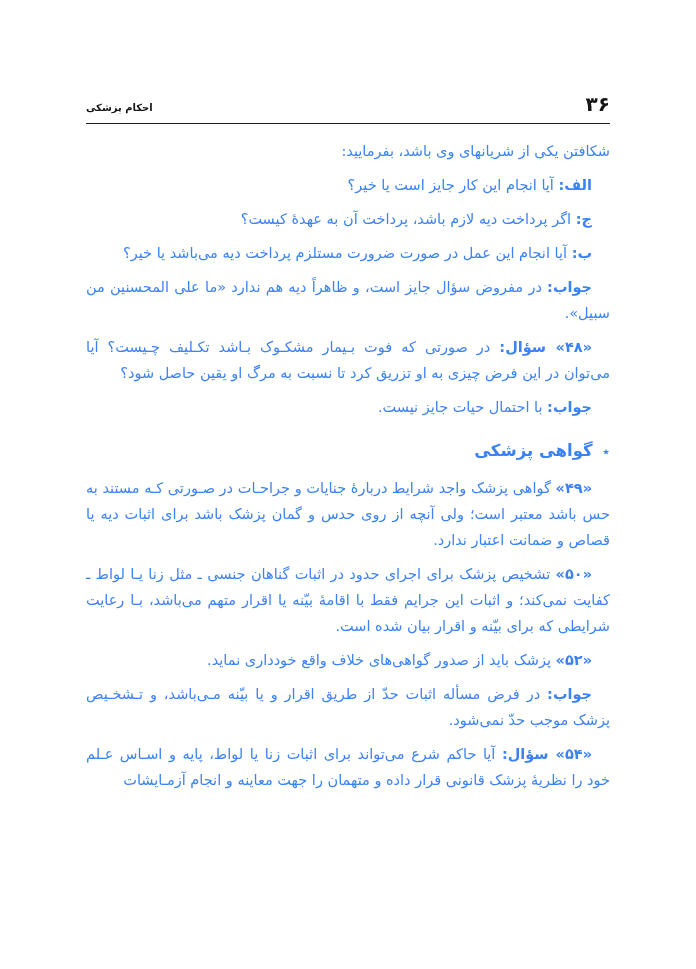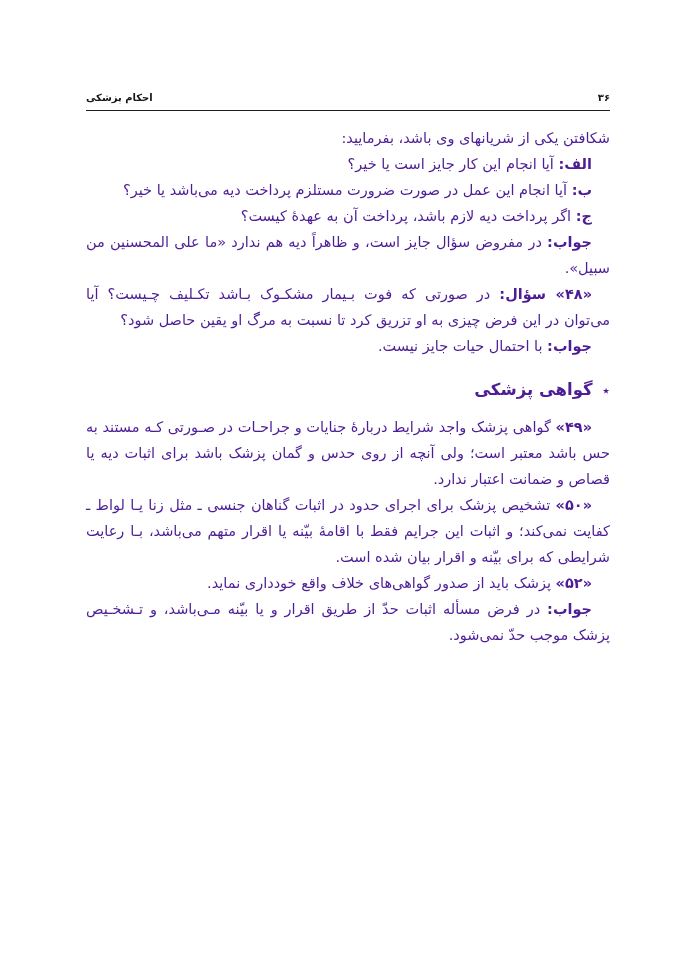--- a/index.html
+++ b/index.html
@@ -19,35 +19,35 @@
     overflow: hidden;
   }
   .page-header {
     display: flex;
     justify-content: space-between;
     align-items: baseline;
     font-size: 14px;
     font-weight: bold;
     padding-bottom: 7px;
   }
-  .page-number { font-size: 10px; letter-spacing: 1px; }
+  .page-number { font-size: 20px; letter-spacing: 1px; }
   .header-title { font-size: 10px; }
   .header-rule {
     border: none;
     border-top: 1.5px solid #1c1c1c;
     margin: 0 0 14px 0;
   }
   .content {
     font-size: 14.5px;
     line-height: 26px;
     text-align: justify;
-    color: #4c1d95;
+    color: #3b82f6;
   }
   .content p.para { margin: 0; }
-  .content p.para.indent { text-indent: 18px; }
+  .content p.para.indent { text-indent: 18px; margin-top: 8px; }
   .content p.para b.lead { font-weight: bold; }
   .section-heading {
     font-size: 16.5px;
     font-weight: bold;
     margin: 16px 0 9px 0;
     line-height: 30px;
   }
   .section-heading .star {
     font-size: 14px;
     margin-left: 4px;
@@ -61,25 +61,26 @@
   <header class="page-header">
     <span class="page-number">۳۶</span>
     <span class="header-title">احکام پزشکی</span>
   </header>
 
   <hr class="header-rule">
 
   <main class="content" id="content">
       <p class="para"><span>شکافتن یکی از شریانهای وی باشد، بفرمایید:</span></p>
       <p class="para indent"><b class="lead">الف:</b> <span>آیا انجام این کار جایز است یا خیر؟</span></p>
+      <p class="para indent"><b class="lead">ج:</b> <span>اگر پرداخت دیه لازم باشد، پرداخت آن به عهدهٔ کیست؟</span></p>
       <p class="para indent"><b class="lead">ب:</b> <span>آیا انجام این عمل در صورت ضرورت مستلزم پرداخت دیه می‌باشد یا خیر؟</span></p>
-      <p class="para indent"><b class="lead">ج:</b> <span>اگر پرداخت دیه لازم باشد، پرداخت آن به عهدهٔ کیست؟</span></p>
       <p class="para indent"><b class="lead">جواب:</b> <span>در مفروض سؤال جایز است، و ظاهراً دیه هم ندارد «ما علی المحسنین من سبیل».</span></p>
       <p class="para indent"><b class="lead">«۴۸» سؤال:</b> <span>در صورتی که فوت بـیمار مشکـوک بـاشد تکـلیف چـیست؟ آیا می‌توان در این فرض چیزی به او تزریق کرد تا نسبت به مرگ او یقین حاصل شود؟</span></p>
       <p class="para indent"><b class="lead">جواب:</b> <span>با احتمال حیات جایز نیست.</span></p>
       <h2 class="section-heading"><span class="star">٭</span><span> گواهی پزشکی</span></h2>
       <p class="para indent"><b class="lead">«۴۹»</b> <span>گواهی پزشک واجد شرایط دربارهٔ جنایات و جراحـات در صـورتی کـه مستند به حس باشد معتبر است؛ ولی آنچه از روی حدس و گمان پزشک باشد برای اثبات دیه یا قصاص و ضمانت اعتبار ندارد.</span></p>
       <p class="para indent"><b class="lead">«۵۰»</b> <span>تشخیص پزشک برای اجرای حدود در اثبات گناهان جنسی ـ مثل زنا یـا لواط ـ کفایت نمی‌کند؛ و اثبات این جرایم فقط با اقامهٔ بیّنه یا اقرار متهم می‌باشد، بـا رعایت شرایطی که برای بیّنه و اقرار بیان شده است.</span></p>
       <p class="para indent"><b class="lead">«۵۲»</b> <span>پزشک باید از صدور گواهی‌های خلاف واقع خودداری نماید.</span></p>
       <p class="para indent"><b class="lead">جواب:</b> <span>در فرض مسأله اثبات حدّ از طریق اقرار و یا بیّنه مـی‌باشد، و تـشخـیص پزشک موجب حدّ نمی‌شود.</span></p>
+      <p class="para indent"><b class="lead">«۵۴» سؤال:</b> <span>آیا حاکم شرع می‌تواند برای اثبات زنا یا لواط، پایه و اسـاس عـلم خود را نظریهٔ پزشک قانونی قرار داده و متهمان را جهت معاینه و انجام آزمـایشات</span></p>
     </main>
 
 </div>
 
 </body></html>

